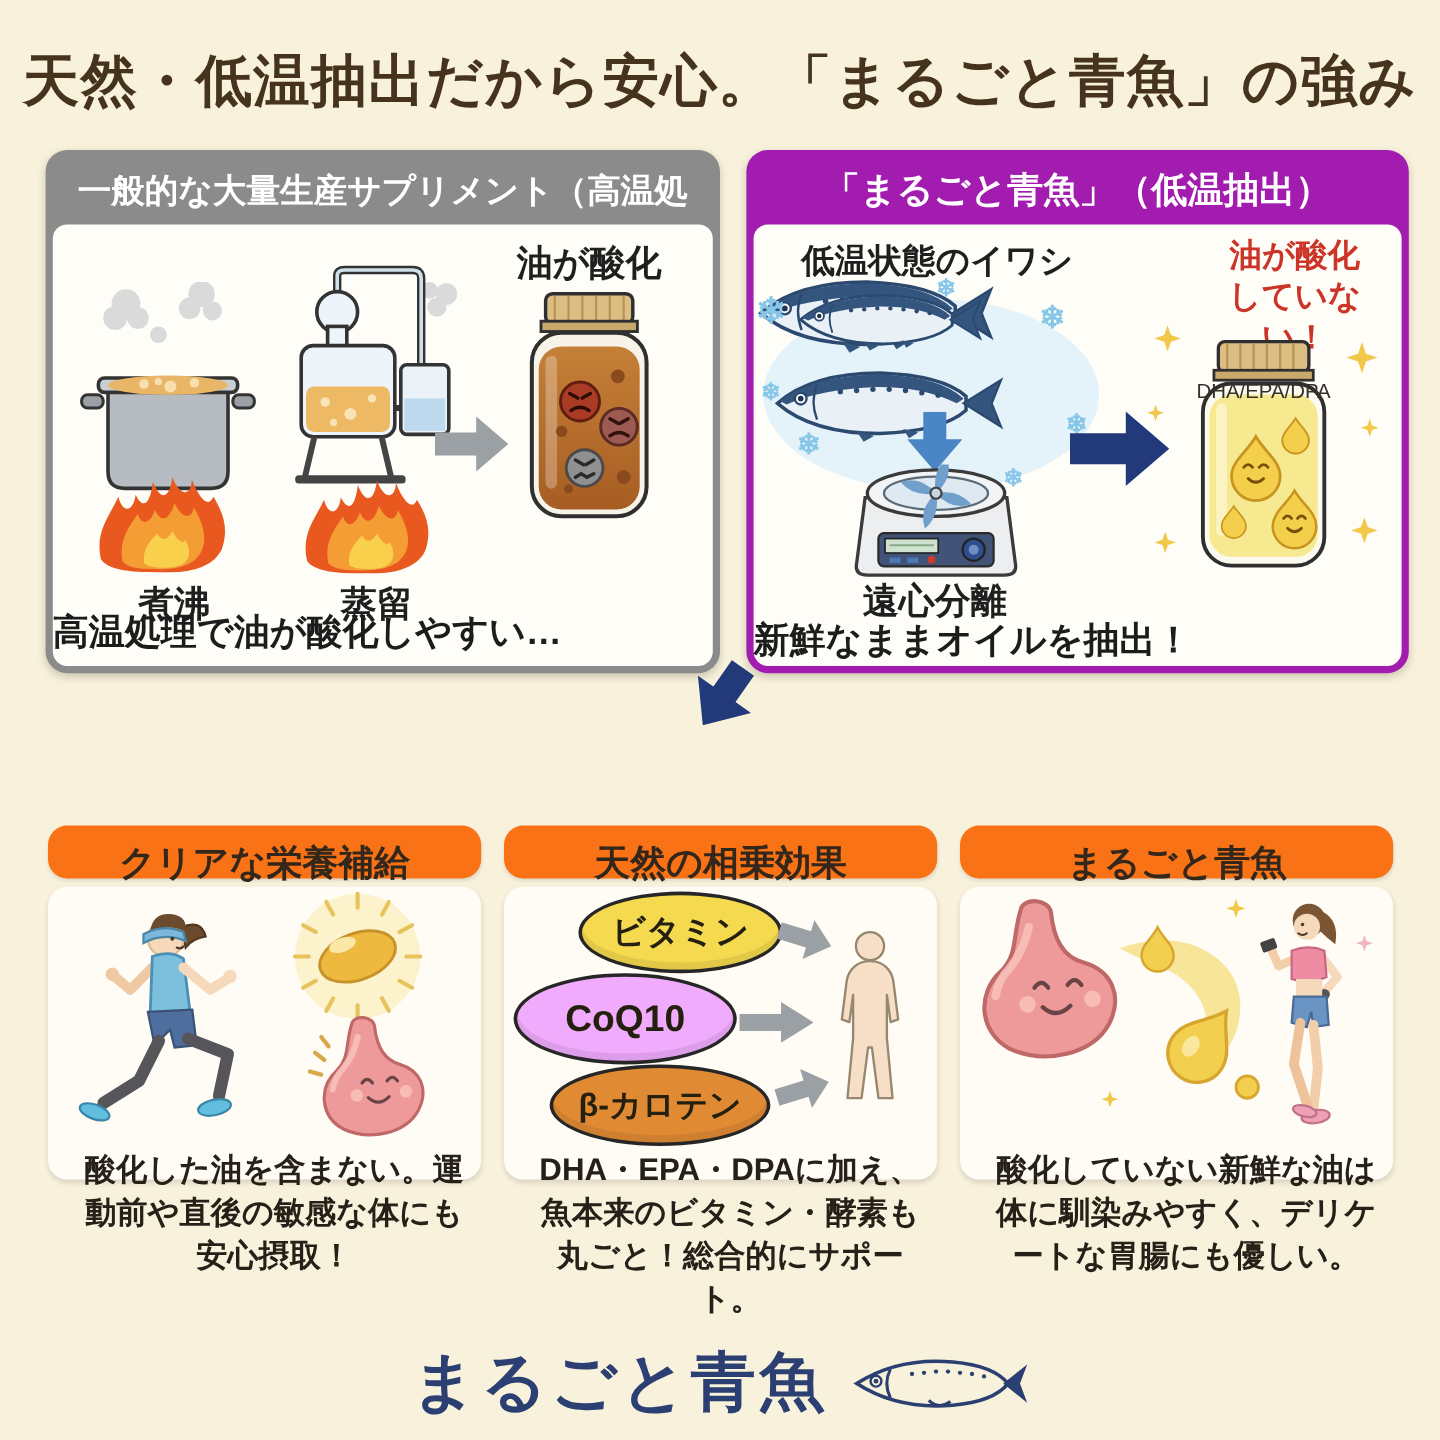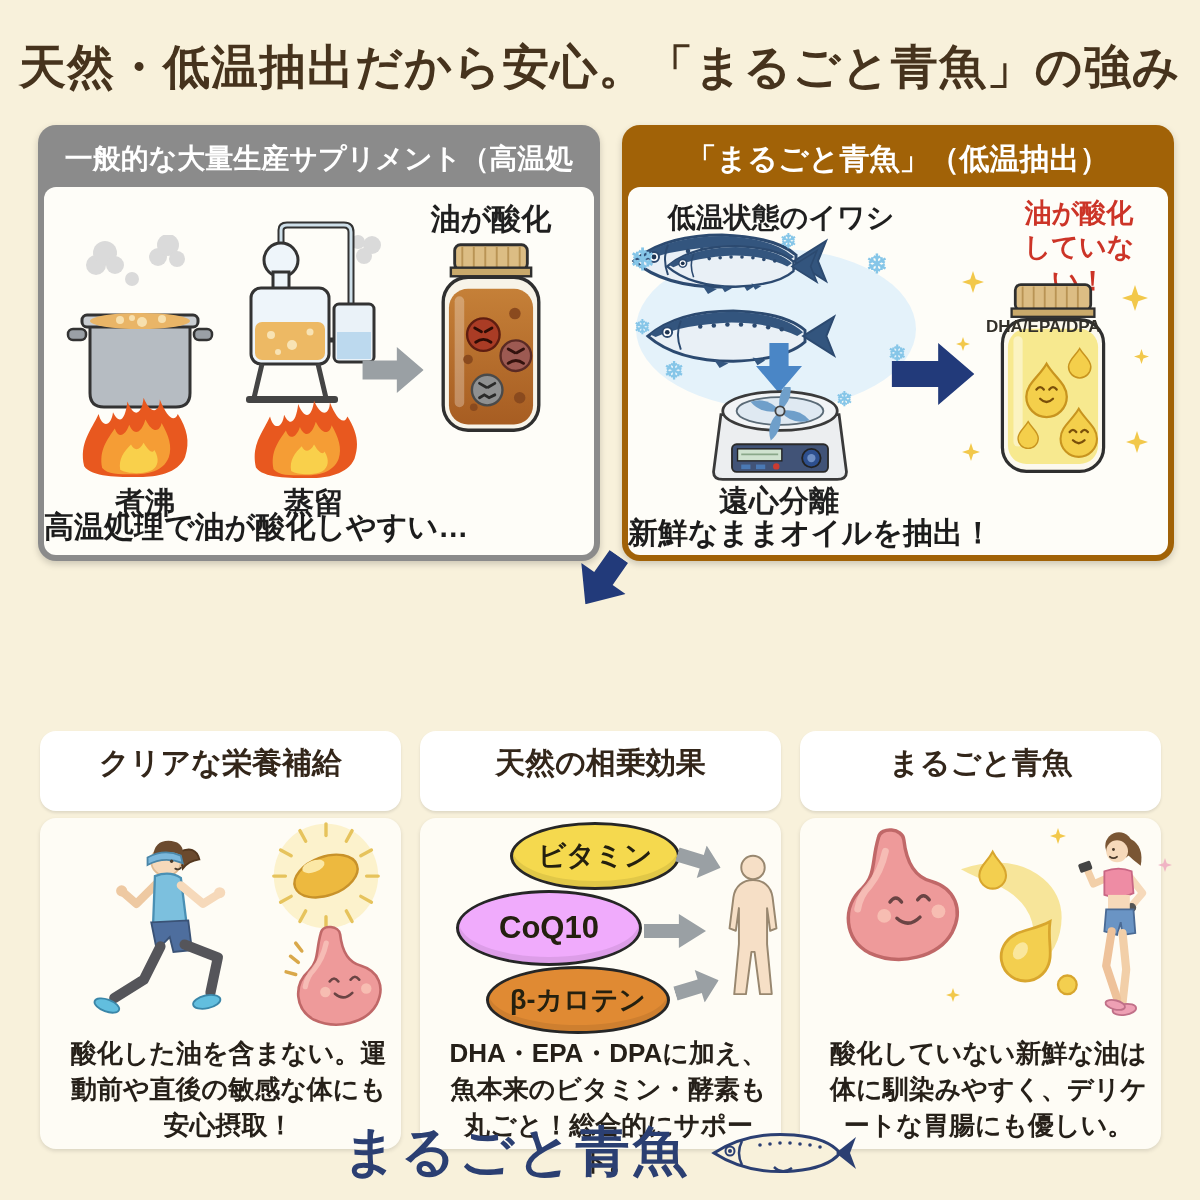--- a/index.html
+++ b/index.html
@@ -2,46 +2,46 @@
 <html><head>
 <meta charset="utf-8">
 <style>
   html,body{margin:0;padding:0;background:#e9e1cb;}
   .canvas{position:relative;width:1200px;height:1200px;background:#f8f1db;overflow:hidden;
           font-family:"Liberation Sans",sans-serif;}
   .title{position:absolute;left:0;top:36px;width:100%;margin:0;text-align:center;
          font-size:47px;font-weight:bold;color:#46331d;letter-spacing:1px;}
   .panel{position:absolute;border-radius:18px;padding:6px;box-shadow:0 3px 7px rgba(0,0,0,.18);}
   .panel-left{background:#8b8b8b;}
-  .panel-right{background:#a16207;}
+  .panel-right{background:#a21caf;}
   .panel-header{height:56px;line-height:56px;text-align:center;color:#ffffff;font-weight:bold;}
   .panel-left .panel-header{font-size:28px;}
   .panel-right .panel-header{font-size:30px;}
   .panel-body{position:relative;background:#fefdf8;border-radius:12px;height:368px;}
   .abs{position:absolute;}
   .label{position:absolute;font-weight:bold;color:#1f1f1f;text-align:center;}
   .step-label{font-size:30px;}
   .proc-label{font-size:30px;}
   .jar-top-label{font-size:30px;}
   .src-label{font-size:28px;}
   .caption{position:absolute;left:0;width:100%;text-align:left;font-size:30px;
            font-weight:bold;color:#1c1c1c;}
   .red-label{position:absolute;font-size:27px;font-weight:bold;color:#cc3427;
              text-align:center;white-space:pre-line;line-height:1.25;}
-  .jar-text{position:absolute;font-size:17px;font-weight:bold;color:#33302a;}
+  .jar-text{position:absolute;font-size:17px;font-weight:normal;color:#33302a;text-align:center;}
   .snow{position:absolute;color:#86c6e8;font-weight:bold;line-height:1;}
   .bridge{position:absolute;transform:rotate(35deg);}
   .merits-heading{position:absolute;left:0;top:608px;width:100%;margin:0;text-align:center;
                   font-size:40px;font-weight:bold;color:#3a2a16;}
   .cards{position:absolute;left:40px;top:688px;width:1122px;display:flex;gap:19px;}
   .card{width:361px;}
-  .card-header{height:80px;line-height:64px;background:#ffffff;border-radius:16px;text-align:center;
-               font-size:30px;font-weight:bold;color:#33261a;box-shadow:0 2px 3px rgba(0,0,0,.10);margin-top:43px;}
-  .card-body{margin-top:7px;background:#fefcf5;border-radius:16px;height:331px;position:relative;
-             box-shadow:0 2px 4px rgba(0,0,0,.12);padding-left:28px;}
+  .card-header{height:44px;line-height:64px;background:#f97316;border-radius:16px;text-align:center;
+               font-size:30px;font-weight:bold;color:#33261a;box-shadow:0 2px 3px rgba(0,0,0,.10);}
+  .card-body{margin-top:7px;background:#fefcf5;border-radius:16px;height:244px;position:relative;
+             box-shadow:0 2px 4px rgba(0,0,0,.12);}
   .card-art{position:relative;height:214px;}
   .card-text{position:absolute;left:9px;right:9px;top:218px;text-align:center;font-size:26px;
              font-weight:bold;color:#262019;line-height:1.38;margin-left:16px;}
   .oval{position:absolute;border:3px solid #262626;border-radius:50%;display:flex;align-items:center;
         justify-content:center;font-weight:bold;color:#24200f;
         box-shadow:inset 0 -6px 0 rgba(0,0,0,.08);}
   .footer{position:absolute;left:0;top:1106px;width:100%;display:flex;align-items:center;
           justify-content:center;gap:18px;margin-top:10px;}
   .brand{font-size:54px;font-weight:bold;color:#2b3f72;letter-spacing:3px;}
 </style>

